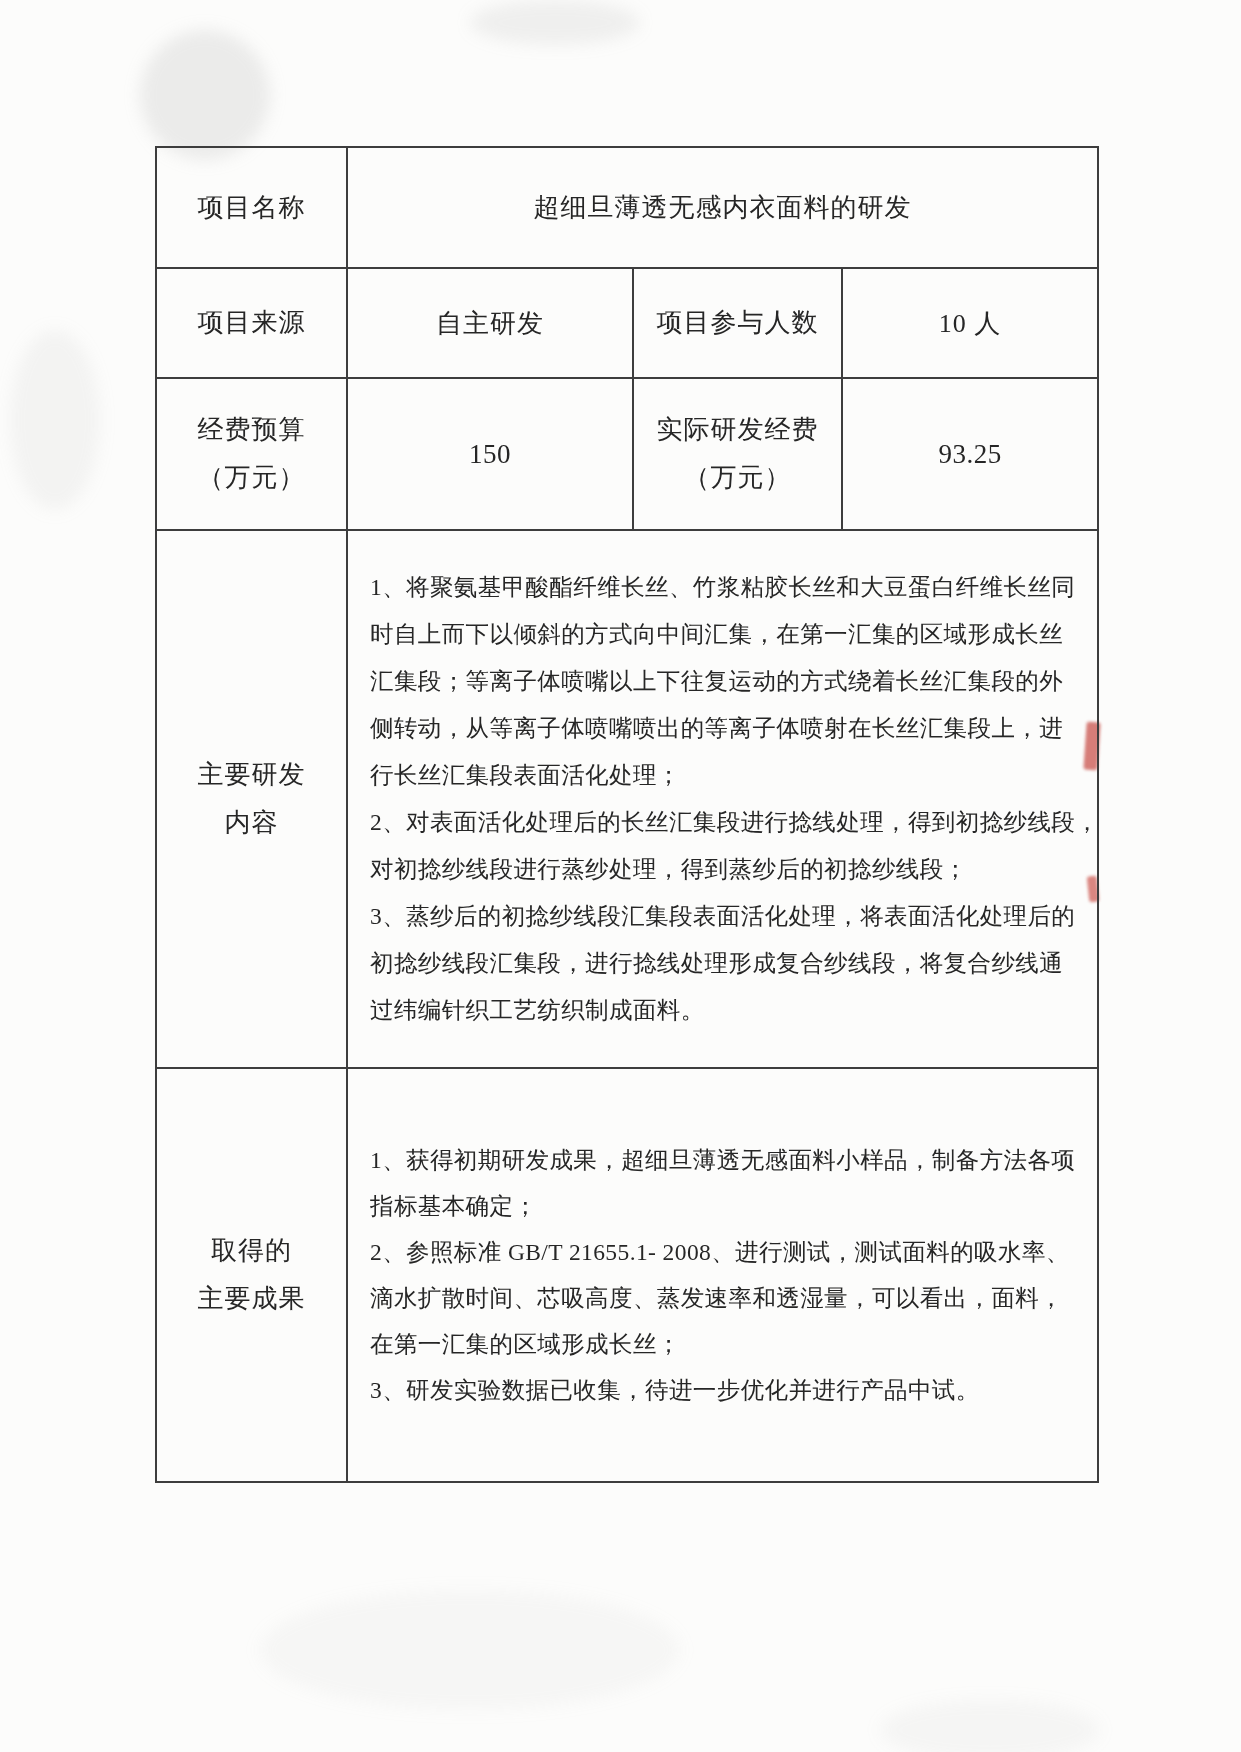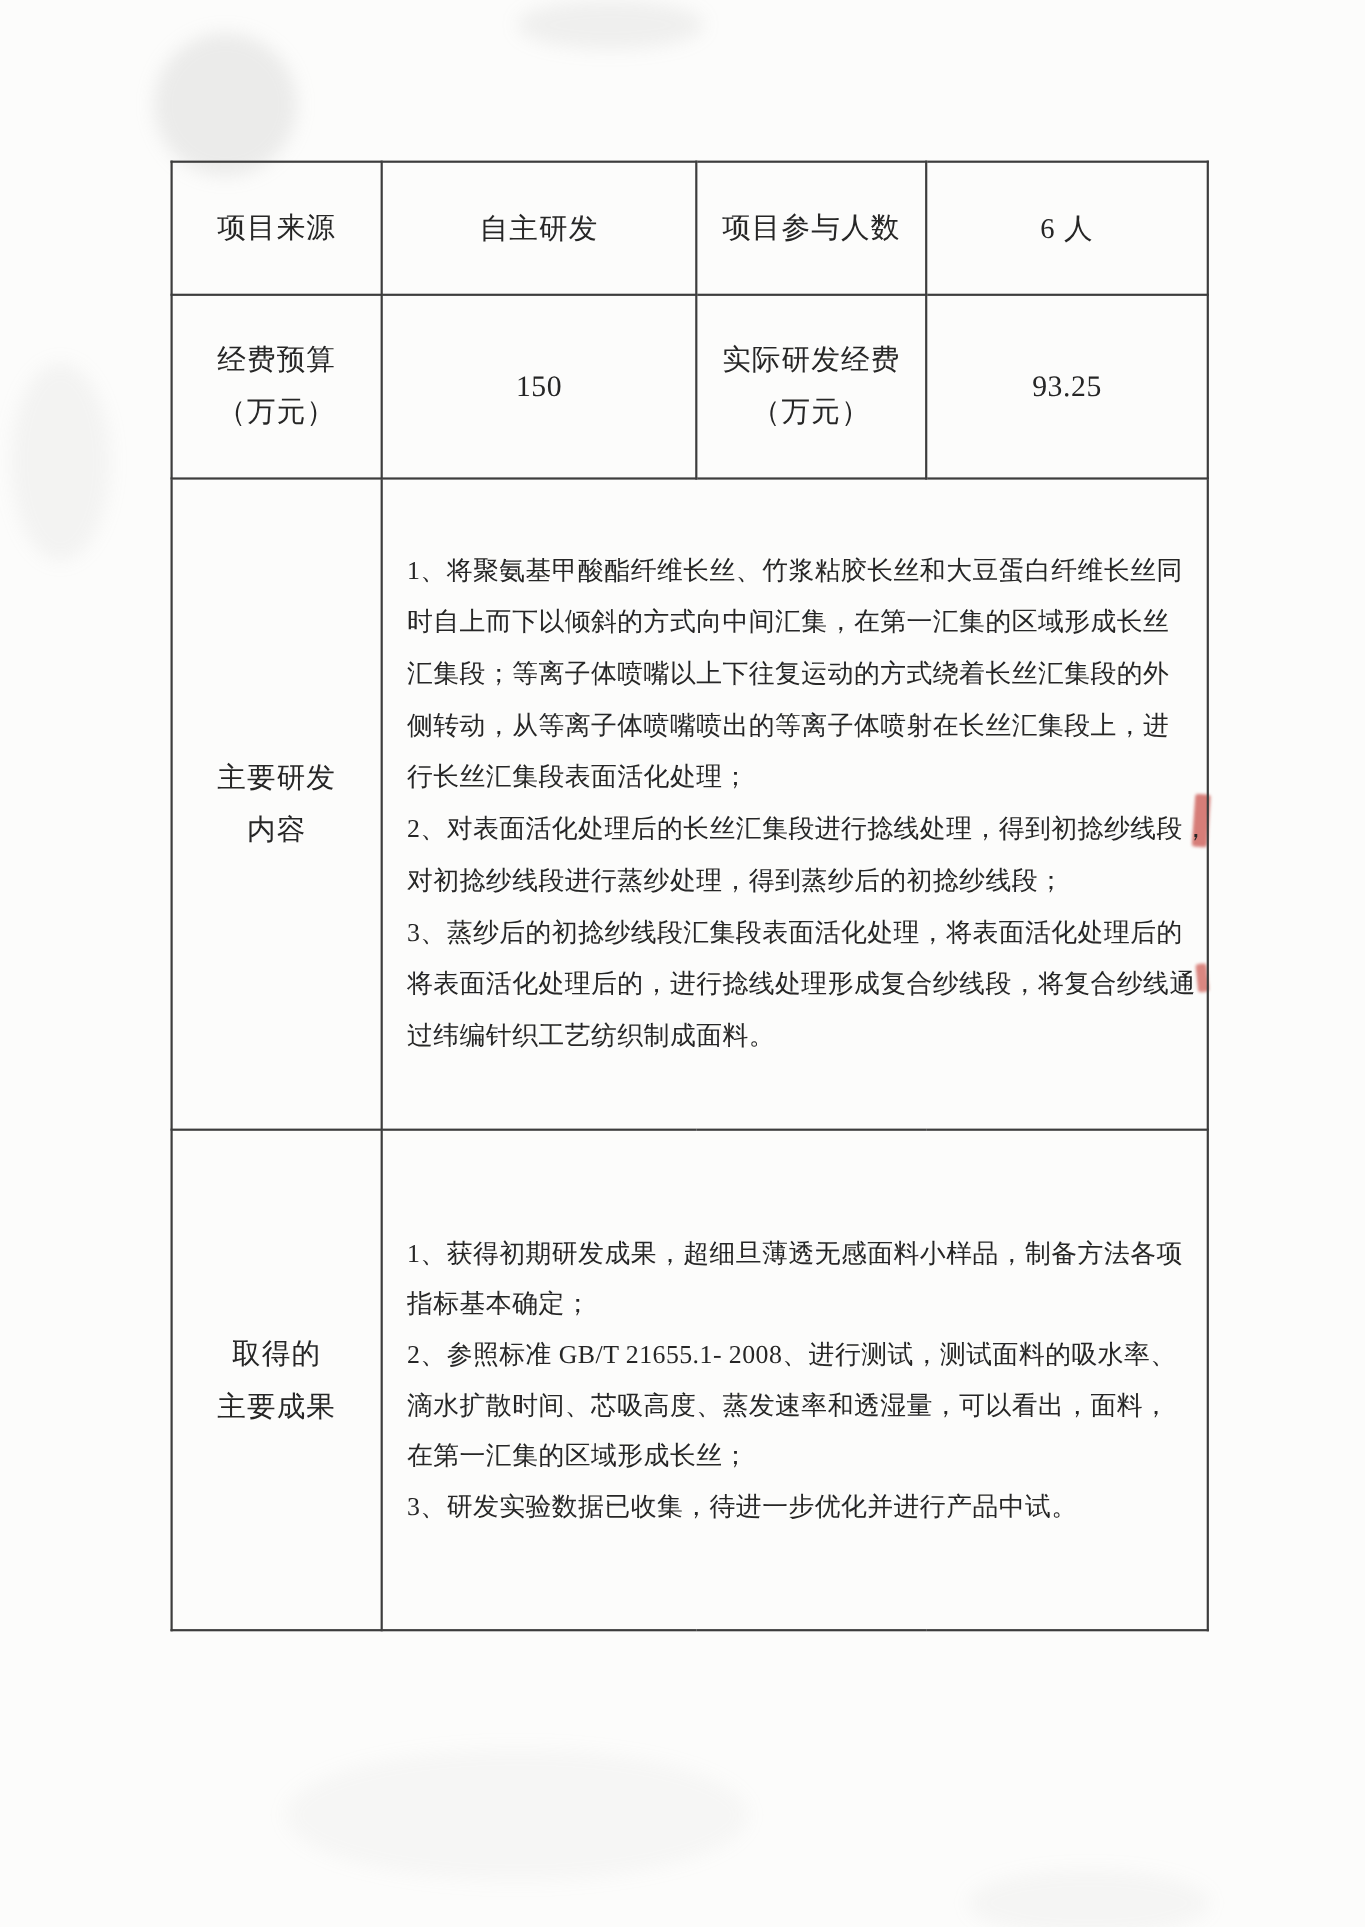--- a/index.html
+++ b/index.html
@@ -94,27 +94,31 @@
 
   <table class="doc-table">
     <colgroup>
       <col style="width:191px">
       <col style="width:286px">
       <col style="width:209px">
       <col style="width:256px">
     </colgroup>
 
     <tbody>
+        <tr style="height:116px">
+      <td class="lbl">项目名称</td>
+      <td class="val" colspan="3">超细旦薄透无感内衣面料的研发</td>
+    </tr>
 
 
     <tr style="height:105px">
       <td class="lbl">项目来源</td>
       <td class="val">自主研发</td>
       <td class="lbl">项目参与人数</td>
-      <td class="val">6 人</td>
+      <td class="val">10 人</td>
     </tr>
 
     <tr style="height:146px">
       <td class="lbl">
         <span>经费预算</span><br>
         <span>（万元）</span>
       </td>
       <td class="val num">150</td>
       <td class="lbl">
         <span>实际研发经费</span><br>
@@ -131,21 +135,21 @@
       <td class="content-cell" colspan="3">
         <div class="content-block lh-main">
               <div class="line">1、将聚氨基甲酸酯纤维长丝、竹浆粘胶长丝和大豆蛋白纤维长丝同</div>
               <div class="line">时自上而下以倾斜的方式向中间汇集，在第一汇集的区域形成长丝</div>
               <div class="line">汇集段；等离子体喷嘴以上下往复运动的方式绕着长丝汇集段的外</div>
               <div class="line">侧转动，从等离子体喷嘴喷出的等离子体喷射在长丝汇集段上，进</div>
               <div class="line">行长丝汇集段表面活化处理；</div>
               <div class="line">2、对表面活化处理后的长丝汇集段进行捻线处理，得到初捻纱线段，</div>
               <div class="line">对初捻纱线段进行蒸纱处理，得到蒸纱后的初捻纱线段；</div>
               <div class="line">3、蒸纱后的初捻纱线段汇集段表面活化处理，将表面活化处理后的</div>
-              <div class="line">将表面活化处理后的，进行捻线处理形成复合纱线段，将复合纱线通</div>
+              <div class="line">初捻纱线段汇集段，进行捻线处理形成复合纱线段，将复合纱线通</div>
               <div class="line">过纬编针织工艺纺织制成面料。</div>
             </div>
       </td>
     </tr>
 
     <tr style="height:396px">
       <td class="lbl">
         <span>取得的</span><br>
         <span>主要成果</span>
       </td>

